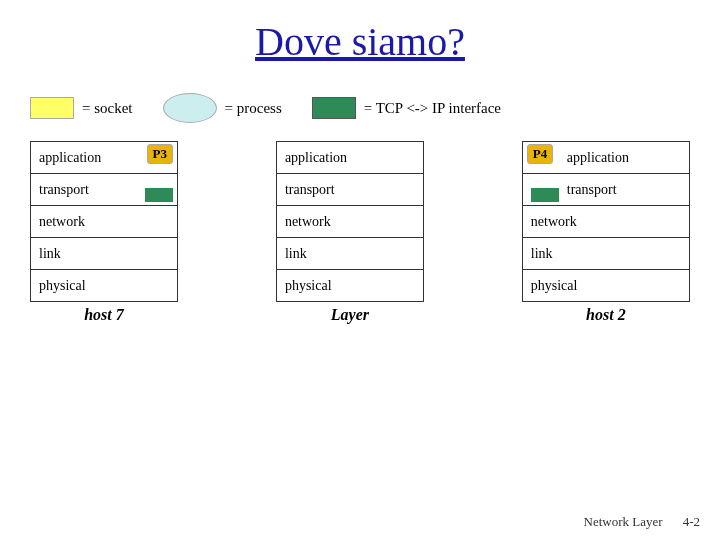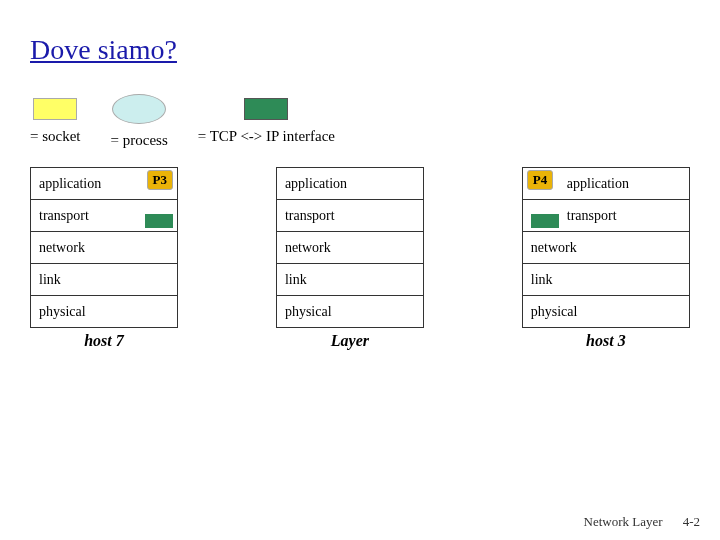--- a/index.html
+++ b/index.html
@@ -6,40 +6,40 @@
     body {
       background: #fff;
       font-family: 'Times New Roman', Times, serif;
       width: 720px;
       height: 540px;
       position: relative;
       overflow: hidden;
     }
 
     .page-title {
-      font-size: 28px;
+      font-size: 40px;
       font-weight: normal;
       color: #1a1aaa;
       text-decoration: underline;
-      padding: 34px 30px 0 30px;
+      padding: 18px 30px 0 30px;
+      text-align: center;
     }
 
     .legend {
       display: flex;
       align-items: center;
       gap: 30px;
       padding: 28px 30px 18px 30px;
     }
 
     .legend-item {
       display: flex;
       align-items: center;
       gap: 8px;
       font-size: 15px;
-      flex-direction: column;
     }
 
     .socket-box {
       width: 44px;
       height: 22px;
       background: #ffff66;
       border: 1px solid #aaa;
     }
 
     .process-ellipse {
@@ -260,21 +260,21 @@
           <span>link</span>
         </td>
       </tr>
       <tr>
         <td>
           <span>physical</span>
         </td>
       </tr>
     </tbody>
       </table>
-    <div class="host-label">host 3</div>
+    <div class="host-label">host 2</div>
   </div>
 
 </div>
 
 <div class="footnote-area">
   <span class="footnote-label">Network Layer</span>
   <span class="footnote-label">4-2</span>
 </div>
 
 </body></html>

